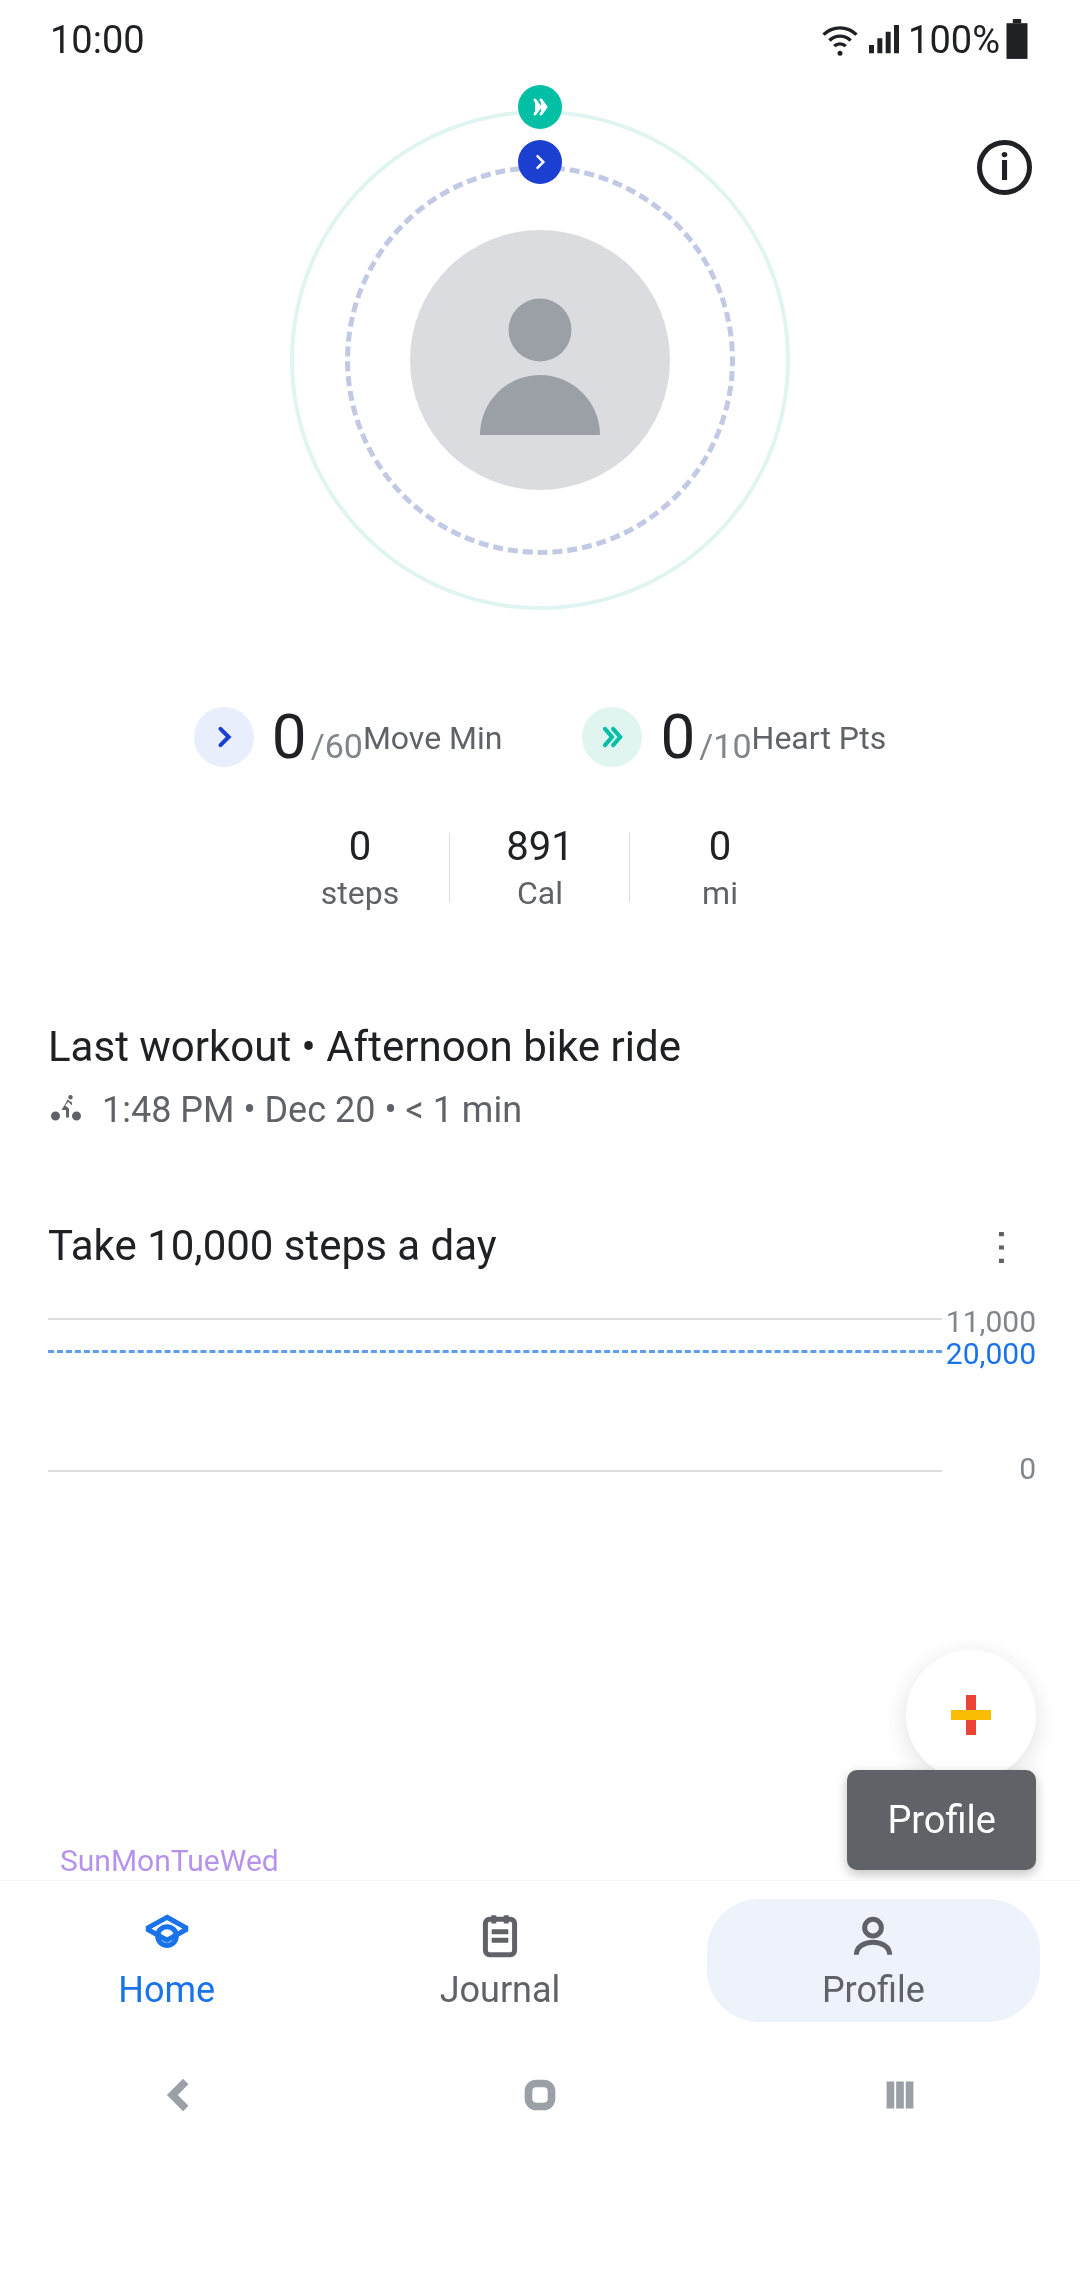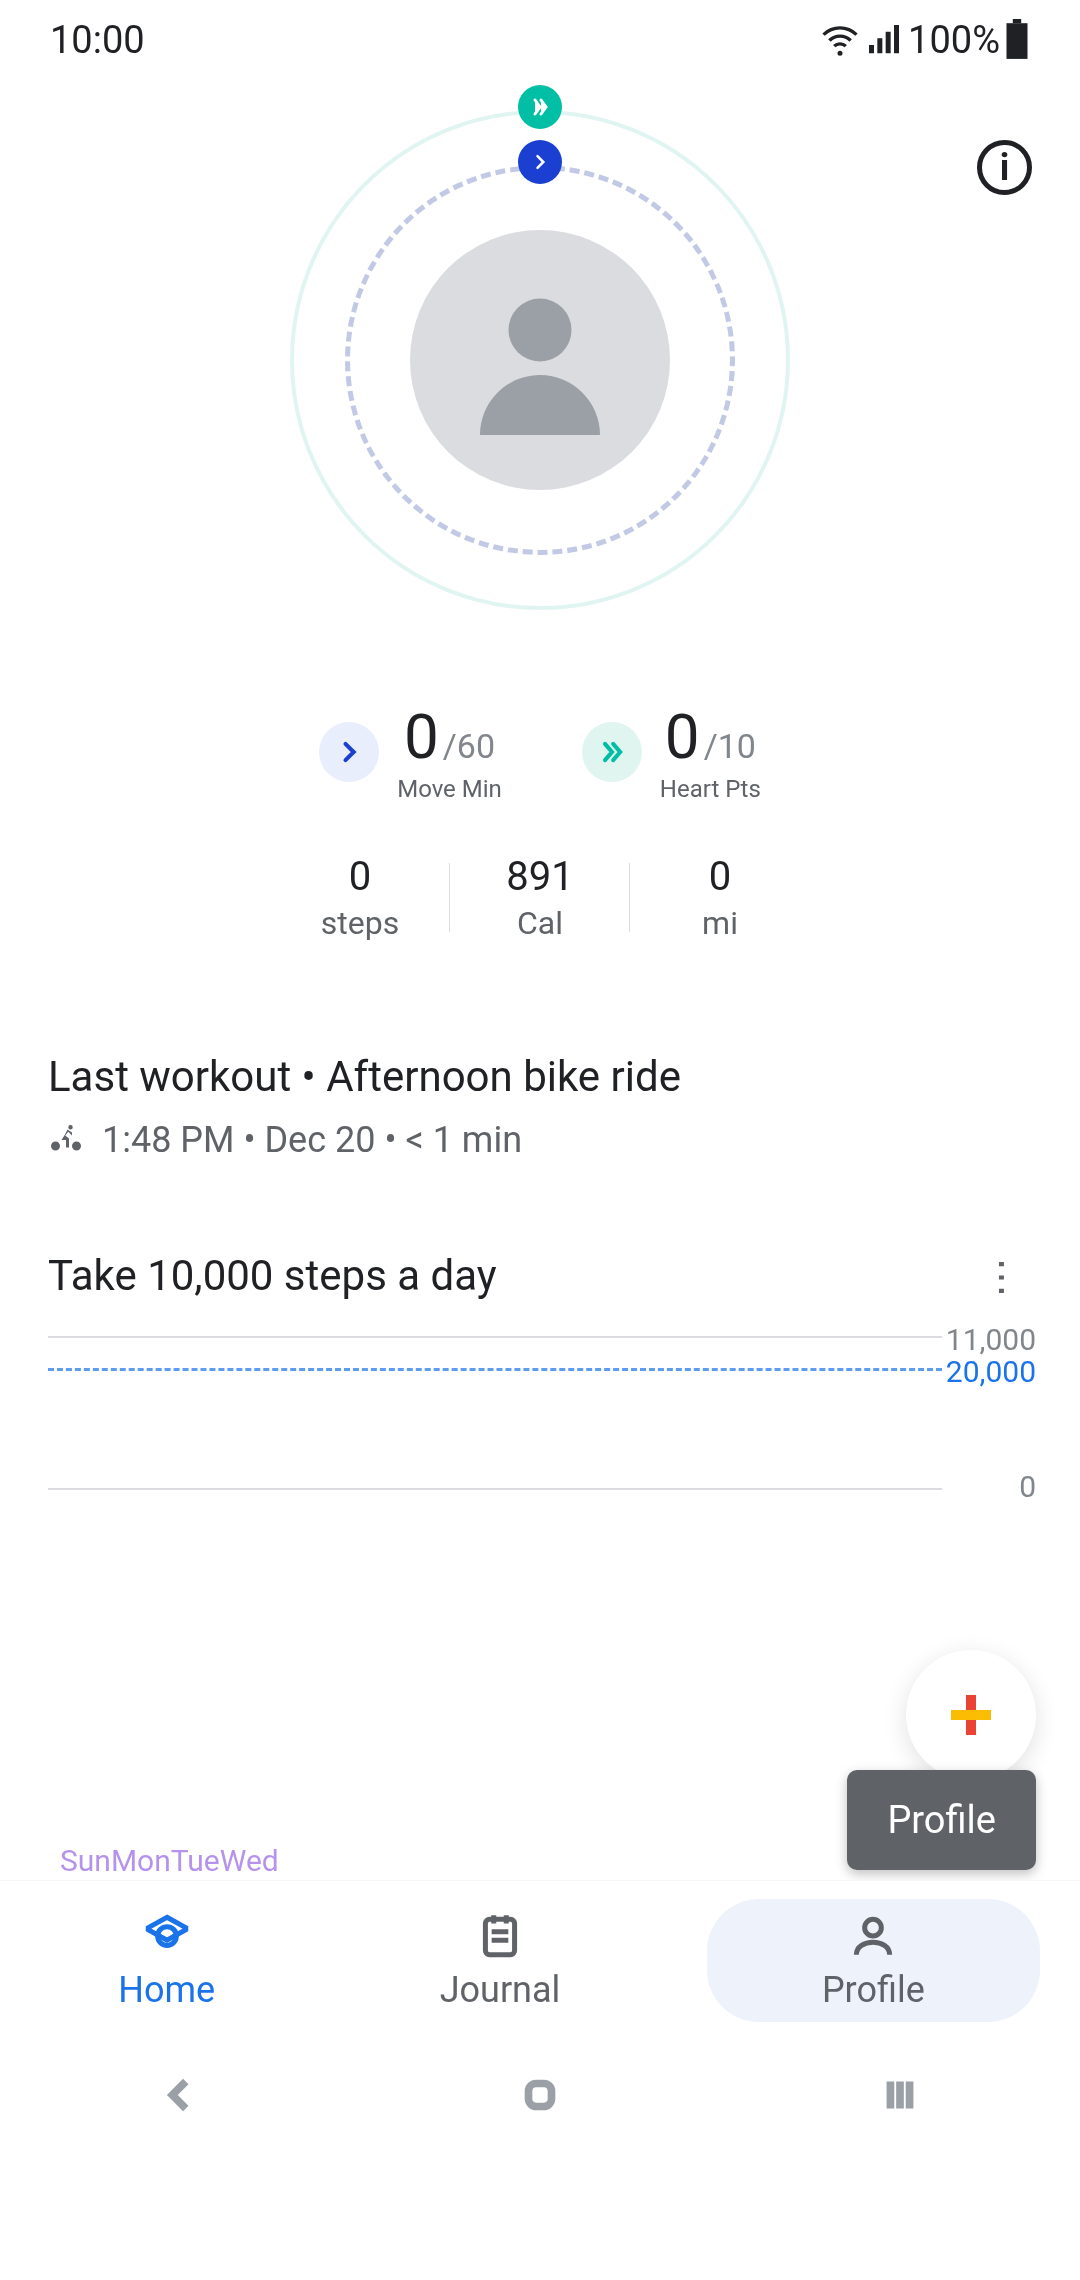--- a/index.html
+++ b/index.html
@@ -18,35 +18,35 @@
   .badge-teal { top: -25px; left: 50%; transform: translateX(-50%); width: 44px; height: 44px; background: #00bfa5; }
   .badge-blue { top: 30px; left: 50%; transform: translateX(-50%); width: 44px; height: 44px; background: #1a3fd1; }
   .metrics-row { display: flex; justify-content: center; gap: 80px; margin-top: 90px; }
   .metric { display: flex; align-items: center; gap: 18px; }
   .metric-icon { width: 60px; height: 60px; border-radius: 50%; display: flex; align-items: center; justify-content: center; }
   .metric-icon.blue { background: #e8eefb; color: #1a3fd1; }
   .metric-icon.teal { background: #e0f5f0; color: #00bfa5; }
   .metric-icon svg { width: 28px; height: 28px; }
   .metric-big { font-size: 62px; font-weight: 400; color: #202124; display: inline; }
   .metric-small { font-size: 34px; color: #80868b; display: inline; margin-left: 4px; }
-  .metric-label { font-size: 24px; color: #5f6368; margin-top: 2px; text-align: center; }
-  .metric-col { display: flex; flex-direction: column; align-items: center; }
+  .metric-label { font-size: 32px; color: #5f6368; margin-top: 2px; text-align: center; }
+  .metric-col { display: flex; flex-direction: row; align-items: center; }
   .stats-row { display: flex; justify-content: center; margin-top: 50px; }
   .stat { flex: 0 0 180px; text-align: center; position: relative; }
   .stat:not(:last-child)::after { content: ""; position: absolute; right: 0; top: 10px; bottom: 10px; width: 1px; background: #dadce0; }
   .stat-val { font-size: 40px; color: #202124; }
   .stat-lbl { font-size: 32px; color: #5f6368; margin-top: 4px; }
   .workout-card { margin: 110px 48px 0; }
   .workout-title { font-size: 42px; color: #202124; font-weight: 400; }
   .workout-sub { display: flex; align-items: center; gap: 18px; margin-top: 18px; color: #5f6368; font-size: 36px; }
   .goal-card { margin: 90px 48px 0; position: relative; }
   .goal-header { display: flex; justify-content: space-between; align-items: center; }
   .goal-title { font-size: 42px; font-weight: 400; }
   .goal-more { font-size: 40px; color: #5f6368; letter-spacing: -4px; transform: rotate(90deg); padding: 0 12px;}
-  .goal-chart { position: relative; margin-top: 28px; height: 170px; }
+  .goal-chart { position: relative; margin-top: 40px; height: 170px; }
   .goal-axis-lbl { position: absolute; right: -4px; font-size: 30px; }
   .axis-top { top: -6px; color: #80868b; }
   .axis-goal { top: 26px; color: #1a73e8; }
   .axis-mid { bottom: -6px; color: #80868b; }
   .goal-line-solid { position: absolute; left: 0; right: 90px; top: 8px; border-top: 2px solid #dadce0; }
   .goal-line-dashed { position: absolute; left: 0; right: 90px; top: 40px; border-top: 3px dashed #1a73e8; opacity: .7; }
   .goal-line-bottom { position: absolute; left: 0; right: 90px; bottom: 8px; border-top: 2px solid #dadce0; }
   .tooltip { position: absolute; background: #5f6368; color: #fff; font-size: 38px; padding: 28px 40px; border-radius: 10px; right: 44px; bottom: 170px; box-shadow: 0 4px 12px rgba(0,0,0,.25); }
   .fab-shadow { position: absolute; right: 44px; bottom: 260px; width: 130px; height: 130px; border-radius: 50%; background: #fff; box-shadow: 0 6px 24px rgba(0,0,0,.12); display:flex; align-items:center; justify-content:center;}
   .fab-plus { width: 10px; height: 40px; background:#ea4335; position:relative; }

